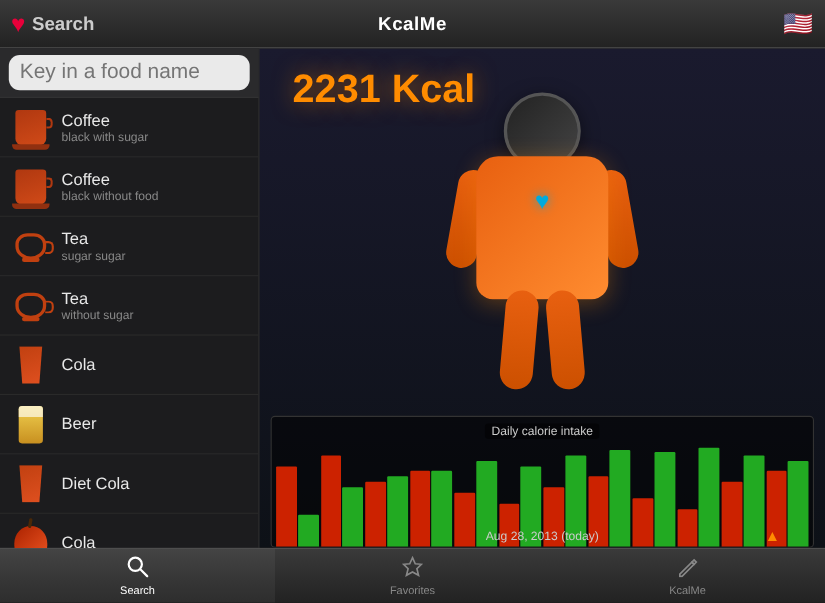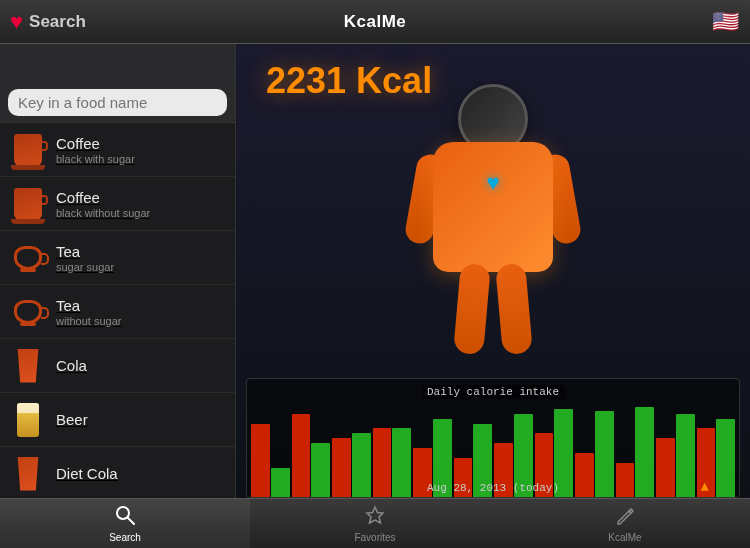--- a/index.html
+++ b/index.html
@@ -78,31 +78,29 @@
       padding: 6px 8px;
       background: #2a2a2c;
       border-bottom: 1px solid #333;
     }
     .search-input {
       width: 100%;
       background: rgba(255,255,255,0.9);
       border: none;
       border-radius: 10px;
       padding: 5px 10px;
-      font-size: 15px;
+      font-size: 19px;
       color: #ffffff;
       outline: none;
-      margin-top: 39px;
     }
 
     .food-list {
       flex: 1;
       overflow-y: auto;
       overflow-x: hidden;
-      text-decoration: underline;
     }
     .food-item {
       display: flex;
       align-items: center;
       padding: 6px 10px;
       border-bottom: 1px solid #2a2a2a;
       cursor: pointer;
       min-height: 54px;
     }
     .food-item-icon {
@@ -260,21 +258,20 @@
     
     .chart-area {
       margin: 12px 10px 0 10px;
       background: rgba(0,0,0,0.5);
       border: 1px solid #333;
       border-radius: 4px;
       height: 120px;
       position: relative;
       overflow: hidden;
       flex-shrink: 0;
-      font-family: Liberation Mono, monospace;
     }
 
     .chart-label {
       position: absolute;
       top: 6px;
       left: 50%;
       transform: translateX(-50%);
       color: #ccc;
       font-size: 11px;
       background: rgba(0,0,0,0.5);
@@ -395,21 +392,21 @@
 
       <div class="food-item">
         <div class="food-item-icon">
           <div style="width:28px;height:32px;background:linear-gradient(160deg,#b03810,#d04a18);border-radius:3px 3px 6px 6px;position:relative;">
             <div style="position:absolute;right:-6px;top:7px;width:6px;height:10px;border:2px solid #b03810;border-left:none;border-radius:0 4px 4px 0;"></div>
             <div style="position:absolute;bottom:-4px;left:-3px;right:-3px;height:5px;background:#903010;border-radius:0 0 4px 4px;"></div>
           </div>
         </div>
         <div class="food-item-text">
           <span class="food-item-name">Coffee</span>
-          <span class="food-item-desc">black without sugar</span>
+          <span class="food-item-desc">black without food</span>
         </div>
       </div>
 
       <div class="food-item">
         <div class="food-item-icon">
           <div style="width:32px;height:32px;position:relative;display:flex;align-items:center;justify-content:center;">
             <div style="width:28px;height:24px;border:3px solid #c04010;border-radius:40% 40% 50% 50%;position:relative;">
               <div style="position:absolute;right:-10px;top:4px;width:8px;height:12px;border:2px solid #c04010;border-left:none;border-radius:0 5px 5px 0;"></div>
               <div style="position:absolute;bottom:-5px;left:3px;right:3px;height:4px;background:#c04010;border-radius:2px;"></div>
             </div>

